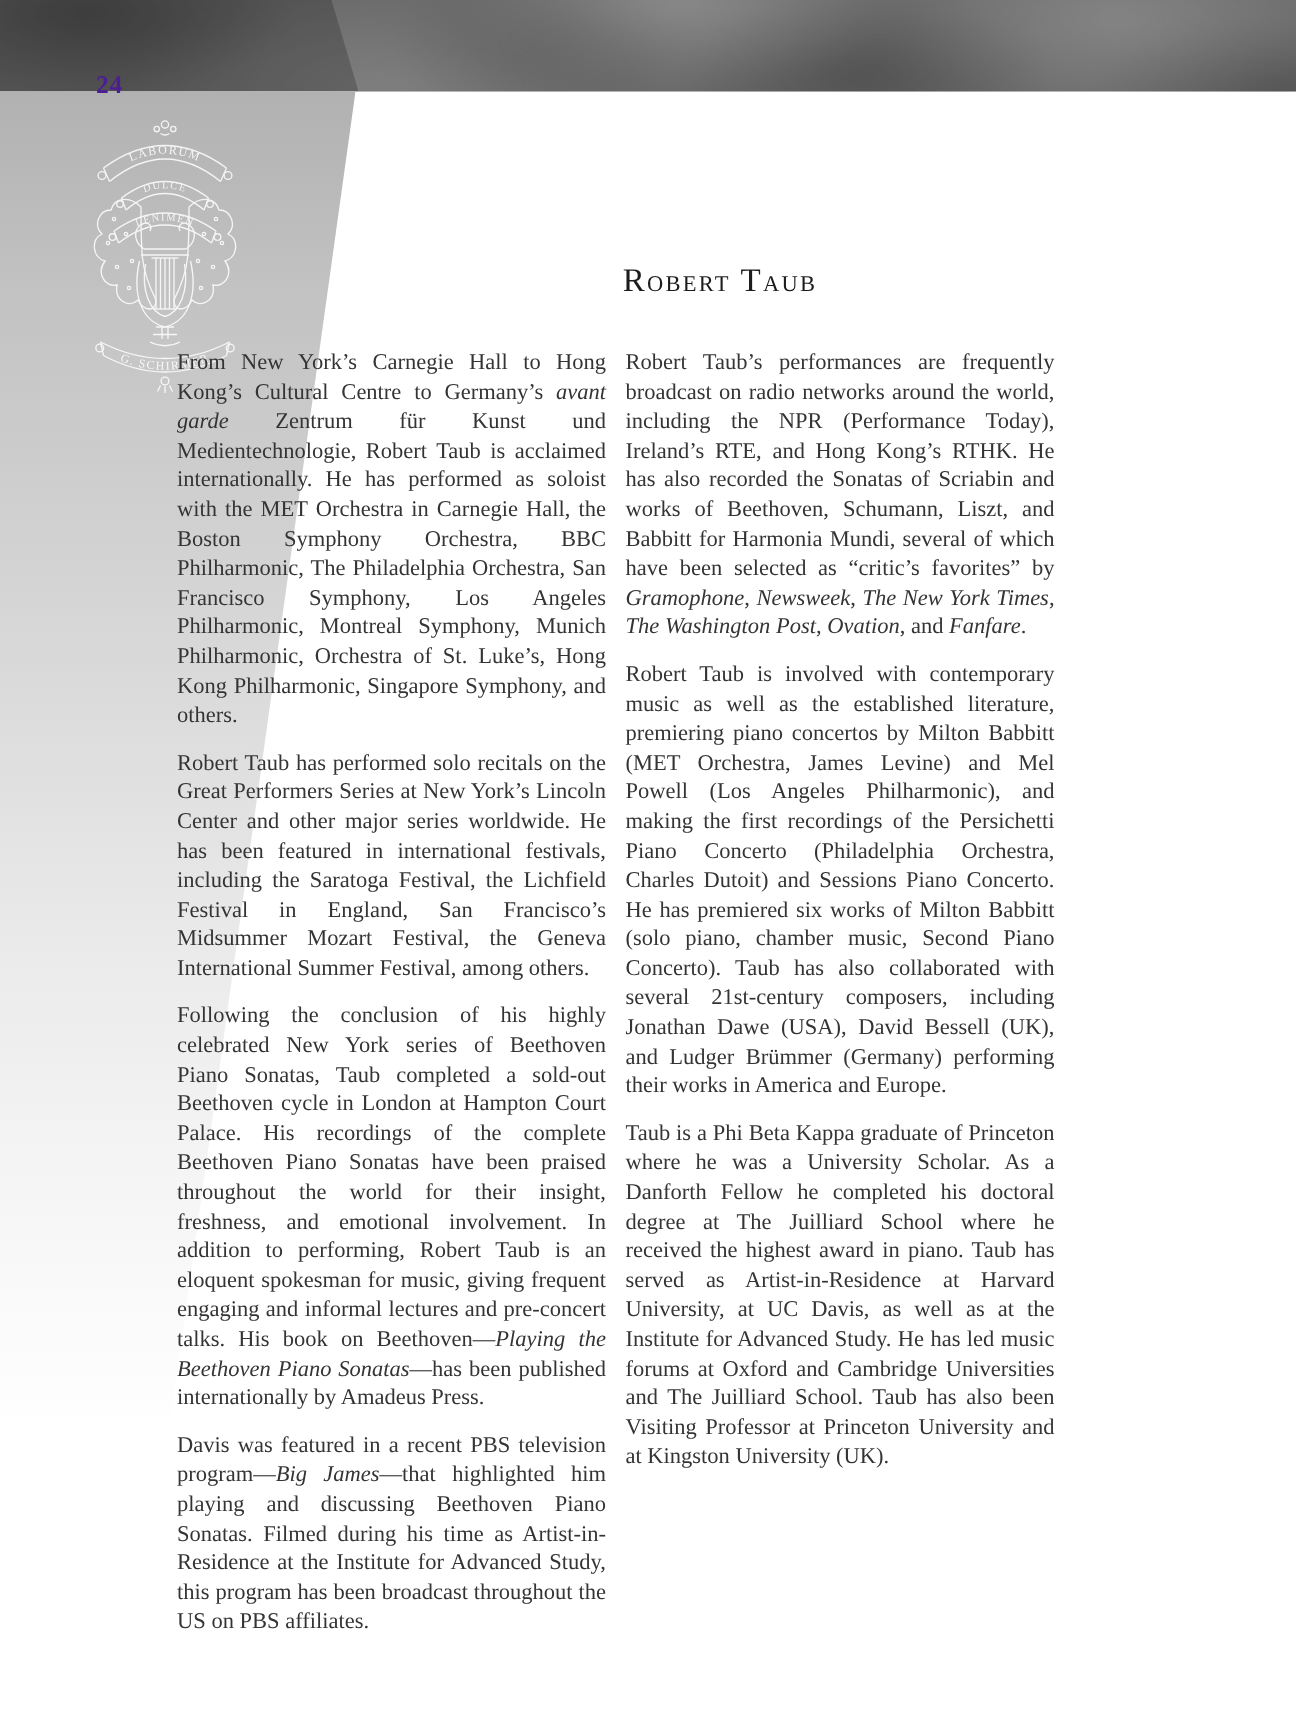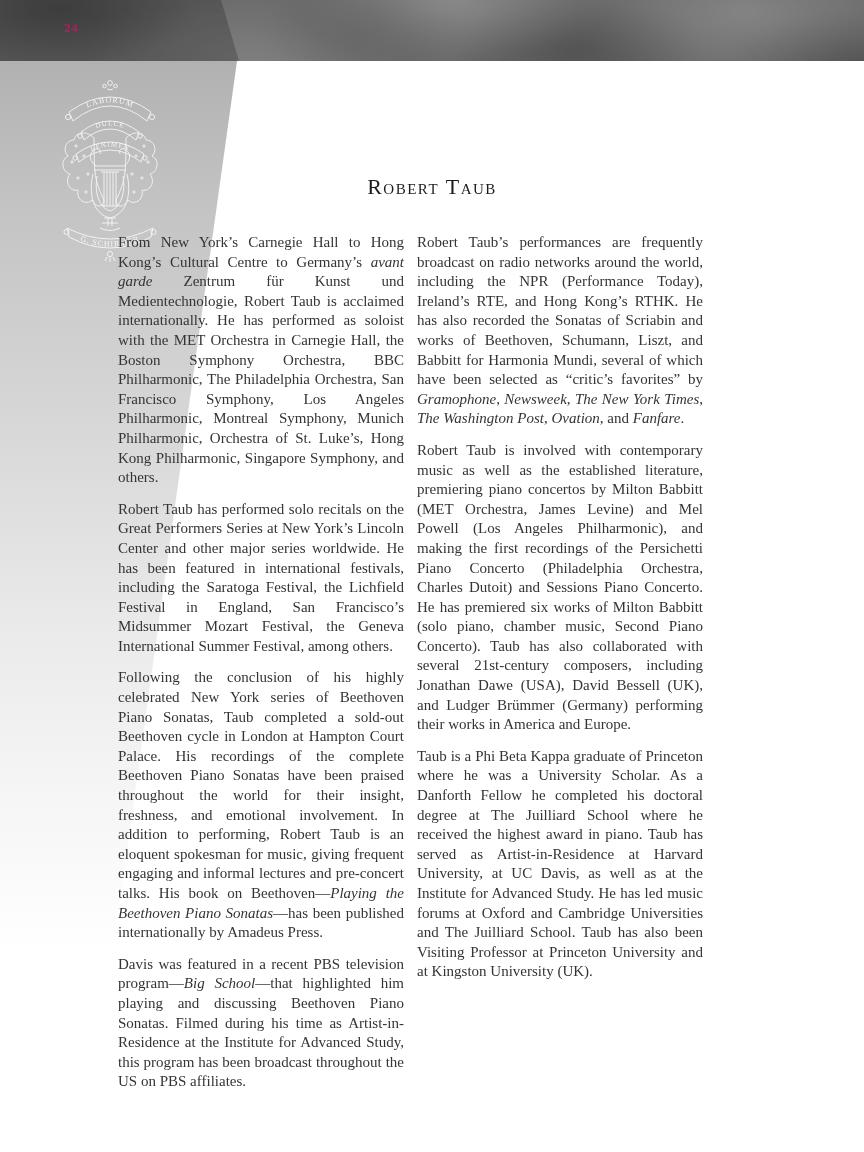--- a/index.html
+++ b/index.html
@@ -38,41 +38,41 @@
   .wedge{
     position:absolute;left:0;top:61px;width:240px;height:1091px;
     background:linear-gradient(180deg,
       #b1b1b1 0%, #c2c2c2 12%, #cecece 24%, #dcdcdc 38%,
       #eaeaea 52%, #f6f6f6 68%, #ffffff 82%);
     clip-path:polygon(0 0, 237px 0, 85px 100%, 0 100%);
   }
 
   
   .page-number{
-    position:absolute;left:64px;top:20px;
-    color:#be185d;font-size:13px;font-weight:bold;letter-spacing:.5px;
+    position:absolute;left:64px;top:47px;
+    color:#4c1d95;font-size:17px;font-weight:bold;letter-spacing:.5px;
   }
 
   
   .crest{position:absolute;left:60px;top:78px;width:100px;height:184px;opacity:.85;}
   .crest *{vector-effect:non-scaling-stroke;}
   .crest path,.crest line,.crest circle,.crest ellipse{fill:none;stroke:#ffffff;stroke-width:.9;}
   .crest text{fill:#ffffff;stroke:none;font-family:"Liberation Serif",serif;letter-spacing:1px;}
 
   
   .title{
     position:absolute;left:108px;top:101px;width:648px;
     text-align:center;color:#191919;
     font-size:44px;line-height:1;letter-spacing:1px;font-weight:normal;margin:0;
   }
   .subtitle{
     position:absolute;left:108px;top:176px;width:648px;
     text-align:center;color:#1c1c1c;
     font-variant:small-caps;font-size:22px;line-height:1;letter-spacing:1.5px;
-    font-weight:normal;margin:0;
+    font-weight:normal;margin:0;padding-left:48px;
   }
 
   
   .columns{
     position:absolute;left:118px;top:233px;width:600px;
     display:flex;gap:13px;font-family:Liberation Serif, serif;
   }
   .col{width:286px;}
   .col p{
     margin:0 0 12px 0;
@@ -180,21 +180,21 @@
     </g>
   </svg>
 
   <h2 class="subtitle">Robert Taub</h2>
 
   <div class="columns">
     <div class="col">
         <p><span>From New York’s Carnegie Hall to Hong Kong’s Cultural Centre to Germany’s </span><em>avant garde</em><span> Zentrum für Kunst und Medientechnologie, Robert Taub is acclaimed internationally. He has performed as soloist with the MET Orchestra in Carnegie Hall, the Boston Symphony Orchestra, BBC Philharmonic, The Philadelphia Orchestra, San Francisco Symphony, Los Angeles Philharmonic, Montreal Symphony, Munich Philharmonic, Orchestra of St. Luke’s, Hong Kong Philharmonic, Singapore Symphony, and others.</span></p>
         <p><span>Robert Taub has performed solo recitals on the Great Performers Series at New York’s Lincoln Center and other major series worldwide. He has been featured in international festivals, including the Saratoga Festival, the Lichfield Festival in England, San Francisco’s Midsummer Mozart Festival, the Geneva International Summer Festival, among others.</span></p>
         <p><span>Following the conclusion of his highly celebrated New York series of Beethoven Piano Sonatas, Taub completed a sold-out Beethoven cycle in London at Hampton Court Palace. His recordings of the complete Beethoven Piano Sonatas have been praised throughout the world for their insight, freshness, and emotional involvement. In addition to performing, Robert Taub is an eloquent spokesman for music, giving frequent engaging and informal lectures and pre-concert talks. His book on Beethoven—</span><em>Playing the Beethoven Piano Sonatas</em><span>—has been published internationally by Amadeus Press.</span></p>
-        <p><span>Davis was featured in a recent PBS television program—</span><em>Big School</em><span>—that highlighted him playing and discussing Beethoven Piano Sonatas. Filmed during his time as Artist-in-Residence at the Institute for Advanced Study, this program has been broadcast throughout the US on PBS affiliates.</span></p>
+        <p><span>Davis was featured in a recent PBS television program—</span><em>Big James</em><span>—that highlighted him playing and discussing Beethoven Piano Sonatas. Filmed during his time as Artist-in-Residence at the Institute for Advanced Study, this program has been broadcast throughout the US on PBS affiliates.</span></p>
       </div>
     <div class="col">
         <p><span>Robert Taub’s performances are frequently broadcast on radio networks around the world, including the NPR (Performance Today), Ireland’s RTE, and Hong Kong’s RTHK. He has also recorded the Sonatas of Scriabin and works of Beethoven, Schumann, Liszt, and Babbitt for Harmonia Mundi, several of which have been selected as “critic’s favorites” by </span><em>Gramophone</em><span>, </span><em>Newsweek</em><span>, </span><em>The New York Times</em><span>, </span><em>The Washington Post</em><span>, </span><em>Ovation</em><span>, and </span><em>Fanfare</em><span>.</span></p>
         <p><span>Robert Taub is involved with contemporary music as well as the established literature, premiering piano concertos by Milton Babbitt (MET Orchestra, James Levine) and Mel Powell (Los Angeles Philharmonic), and making the first recordings of the Persichetti Piano Concerto (Philadelphia Orchestra, Charles Dutoit) and Sessions Piano Concerto. He has premiered six works of Milton Babbitt (solo piano, chamber music, Second Piano Concerto). Taub has also collaborated with several 21st-century composers, including Jonathan Dawe (USA), David Bessell (UK), and Ludger Brümmer (Germany) performing their works in America and Europe.</span></p>
         <p><span>Taub is a Phi Beta Kappa graduate of Princeton where he was a University Scholar. As a Danforth Fellow he completed his doctoral degree at The Juilliard School where he received the highest award in piano. Taub has served as Artist-in-Residence at Harvard University, at UC Davis, as well as at the Institute for Advanced Study. He has led music forums at Oxford and Cambridge Universities and The Juilliard School. Taub has also been Visiting Professor at Princeton University and at Kingston University (UK).</span></p>
       </div>
   </div>
 
 </div>
 

